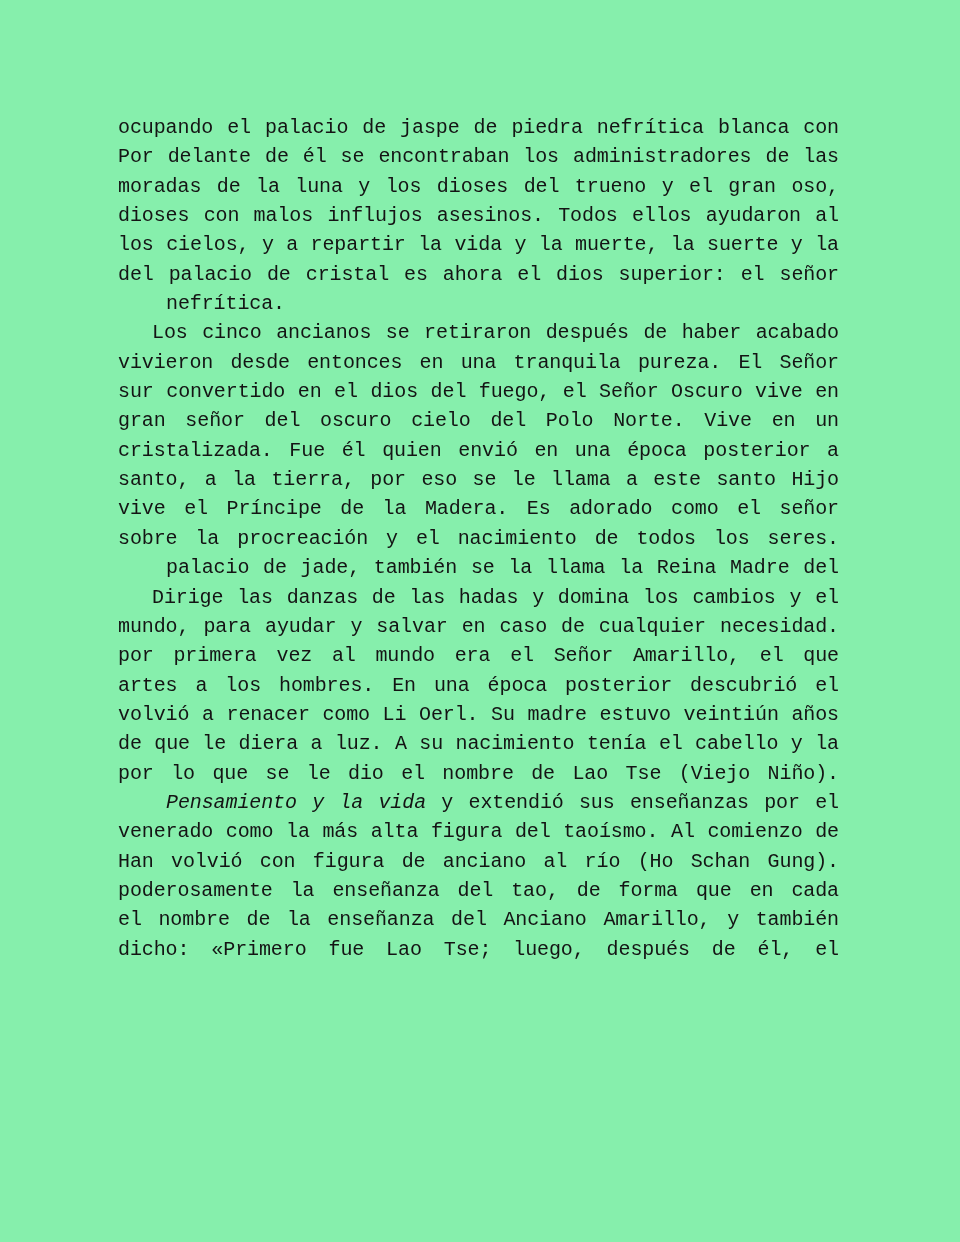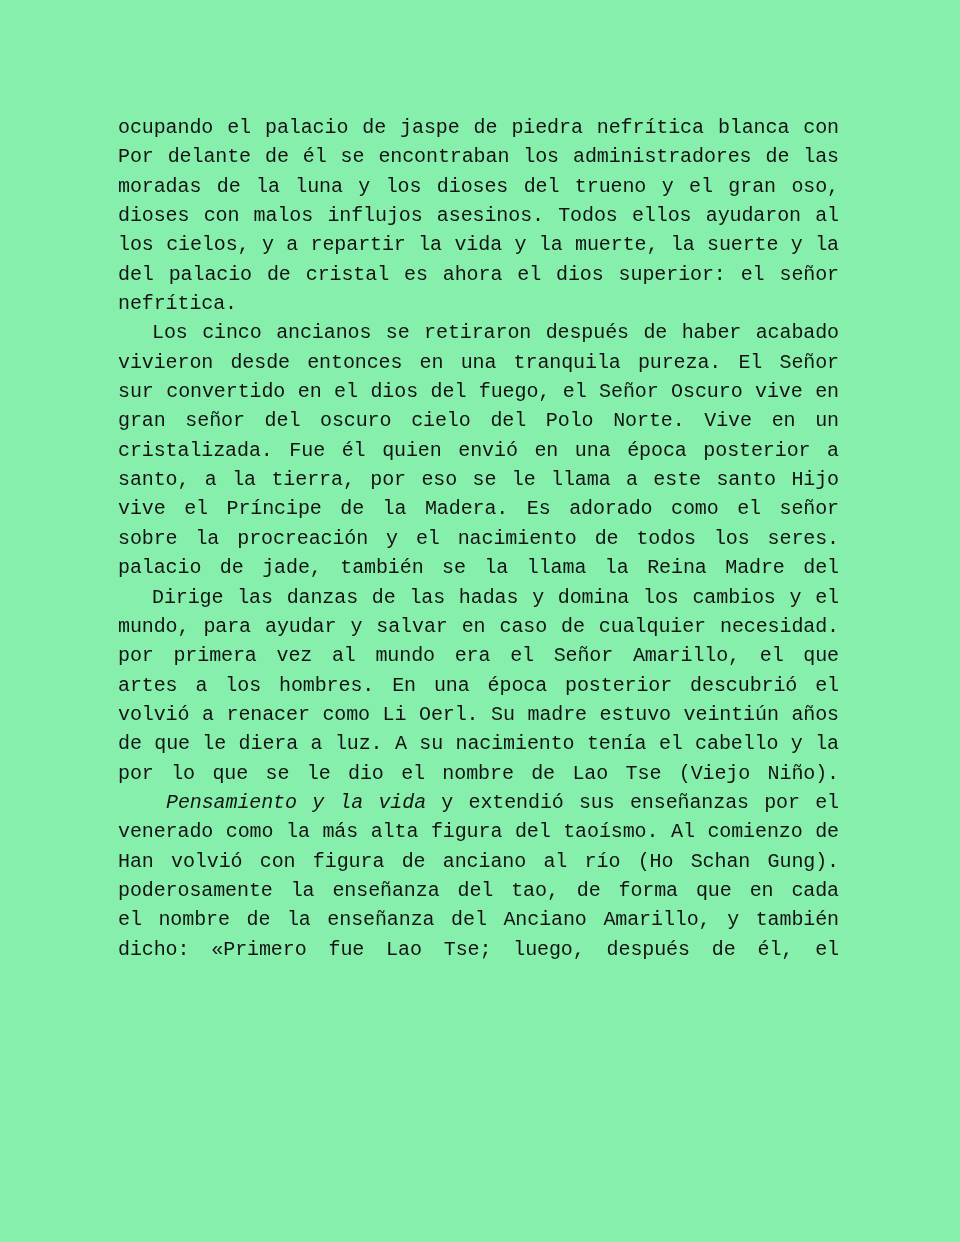--- a/index.html
+++ b/index.html
@@ -28,20 +28,21 @@
   }
   .line {
     height: 29.35px;
     overflow: hidden;
     text-align: justify;
     text-align-last: justify;
     white-space: normal;
   }
   .line.end {
     text-align-last: left;
+    margin-left: 48px;
   }
   .line.indent {
     text-indent: 34px;
   }
   .line i {
     font-style: italic;
     margin-left: 48px;
   }
 </style>
 </head>

